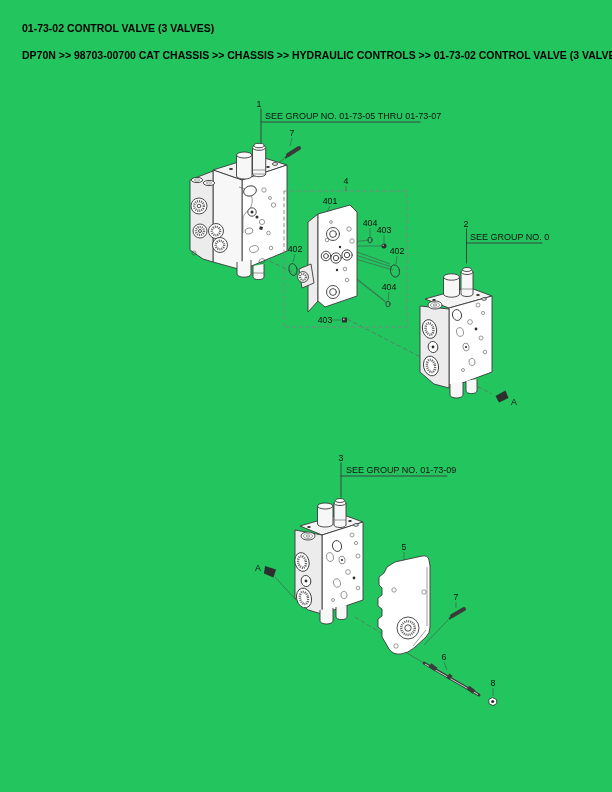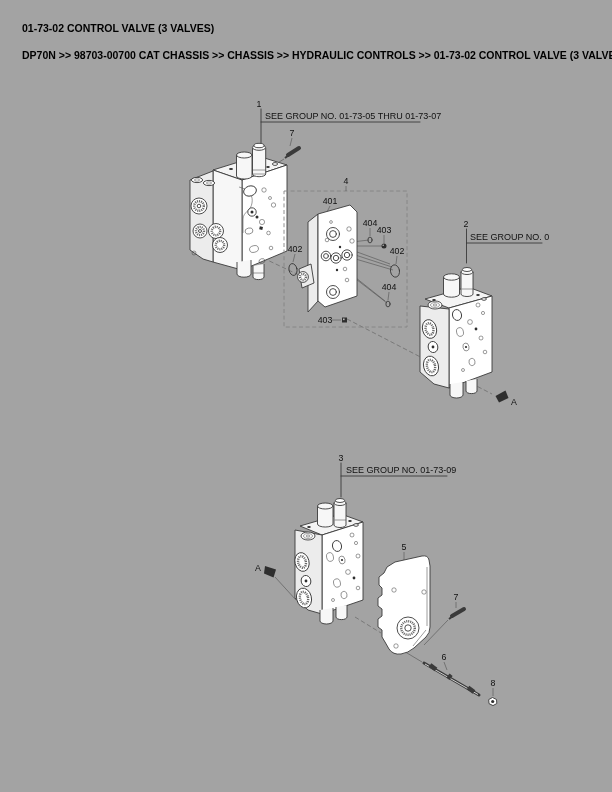--- a/index.html
+++ b/index.html
@@ -1,16 +1,16 @@
 <!DOCTYPE html>
 <html><head>
 <meta charset="utf-8">
 <style>
   html,body{margin:0;padding:0;background:#fff;}
-  .page{position:relative;width:612px;height:792px;background:#a3a3a3;overflow:hidden;
+  .page{position:relative;width:612px;height:792px;background:#22c55e;overflow:hidden;
         font-family:"Liberation Sans",sans-serif;}
   .hdr{position:absolute;left:22px;color:#000;font-weight:bold;font-size:10.5px;
        letter-spacing:0;white-space:nowrap;}
   .hdr1{top:22px;}
   .hdr2{top:49px;}
   svg{position:absolute;left:0;top:0;}
   svg text{font-family:"Liberation Sans",sans-serif;fill:#111;}
   .lbl{font-size:8.8px;}
   .cal{font-size:9px;}
   .ln  {fill:none;stroke:#3a3a3a;stroke-width:.9;stroke-linejoin:round;stroke-linecap:round;}

